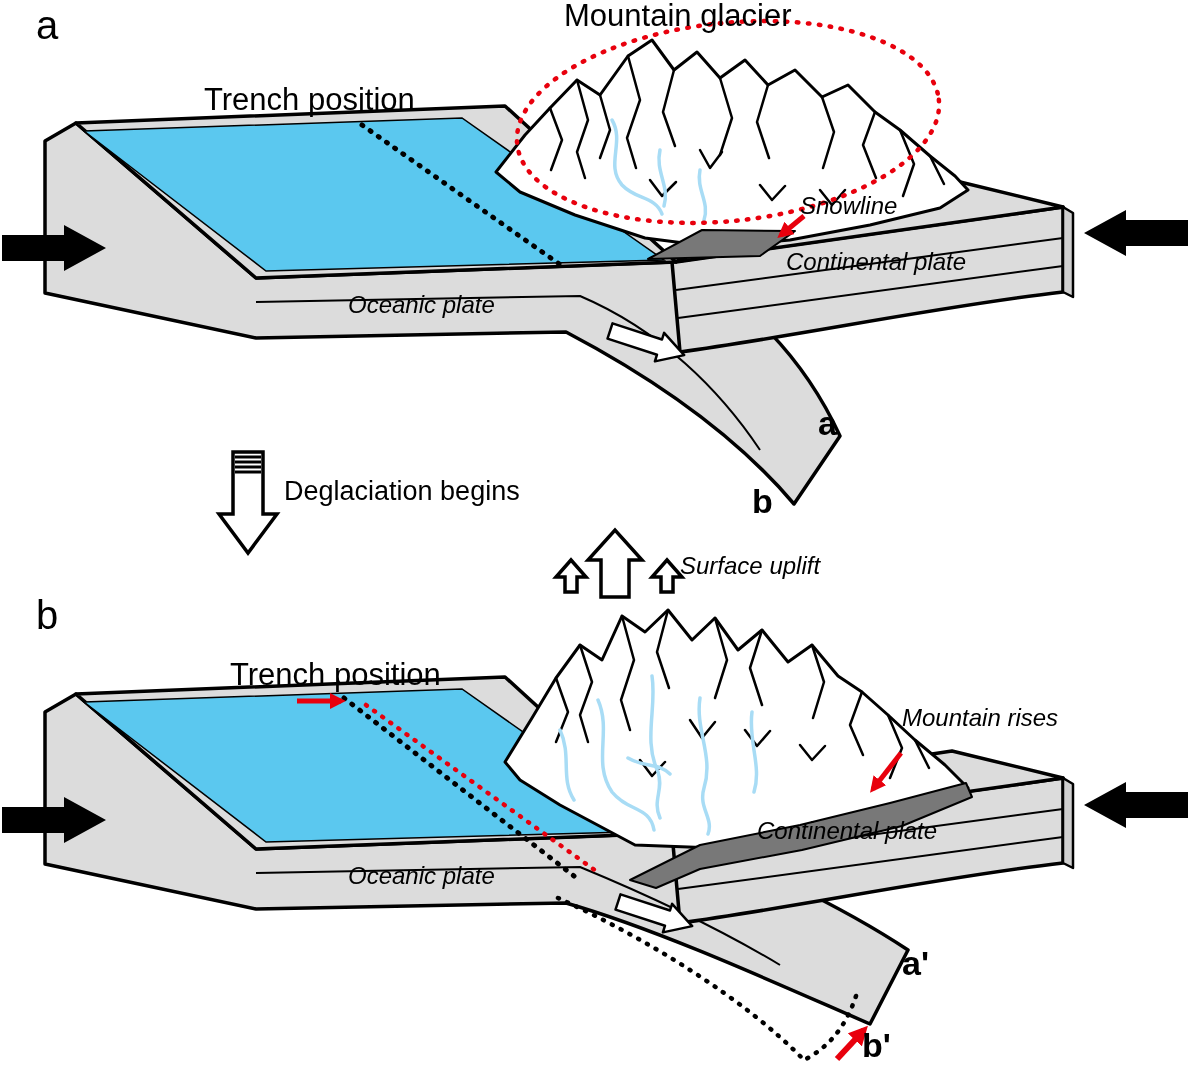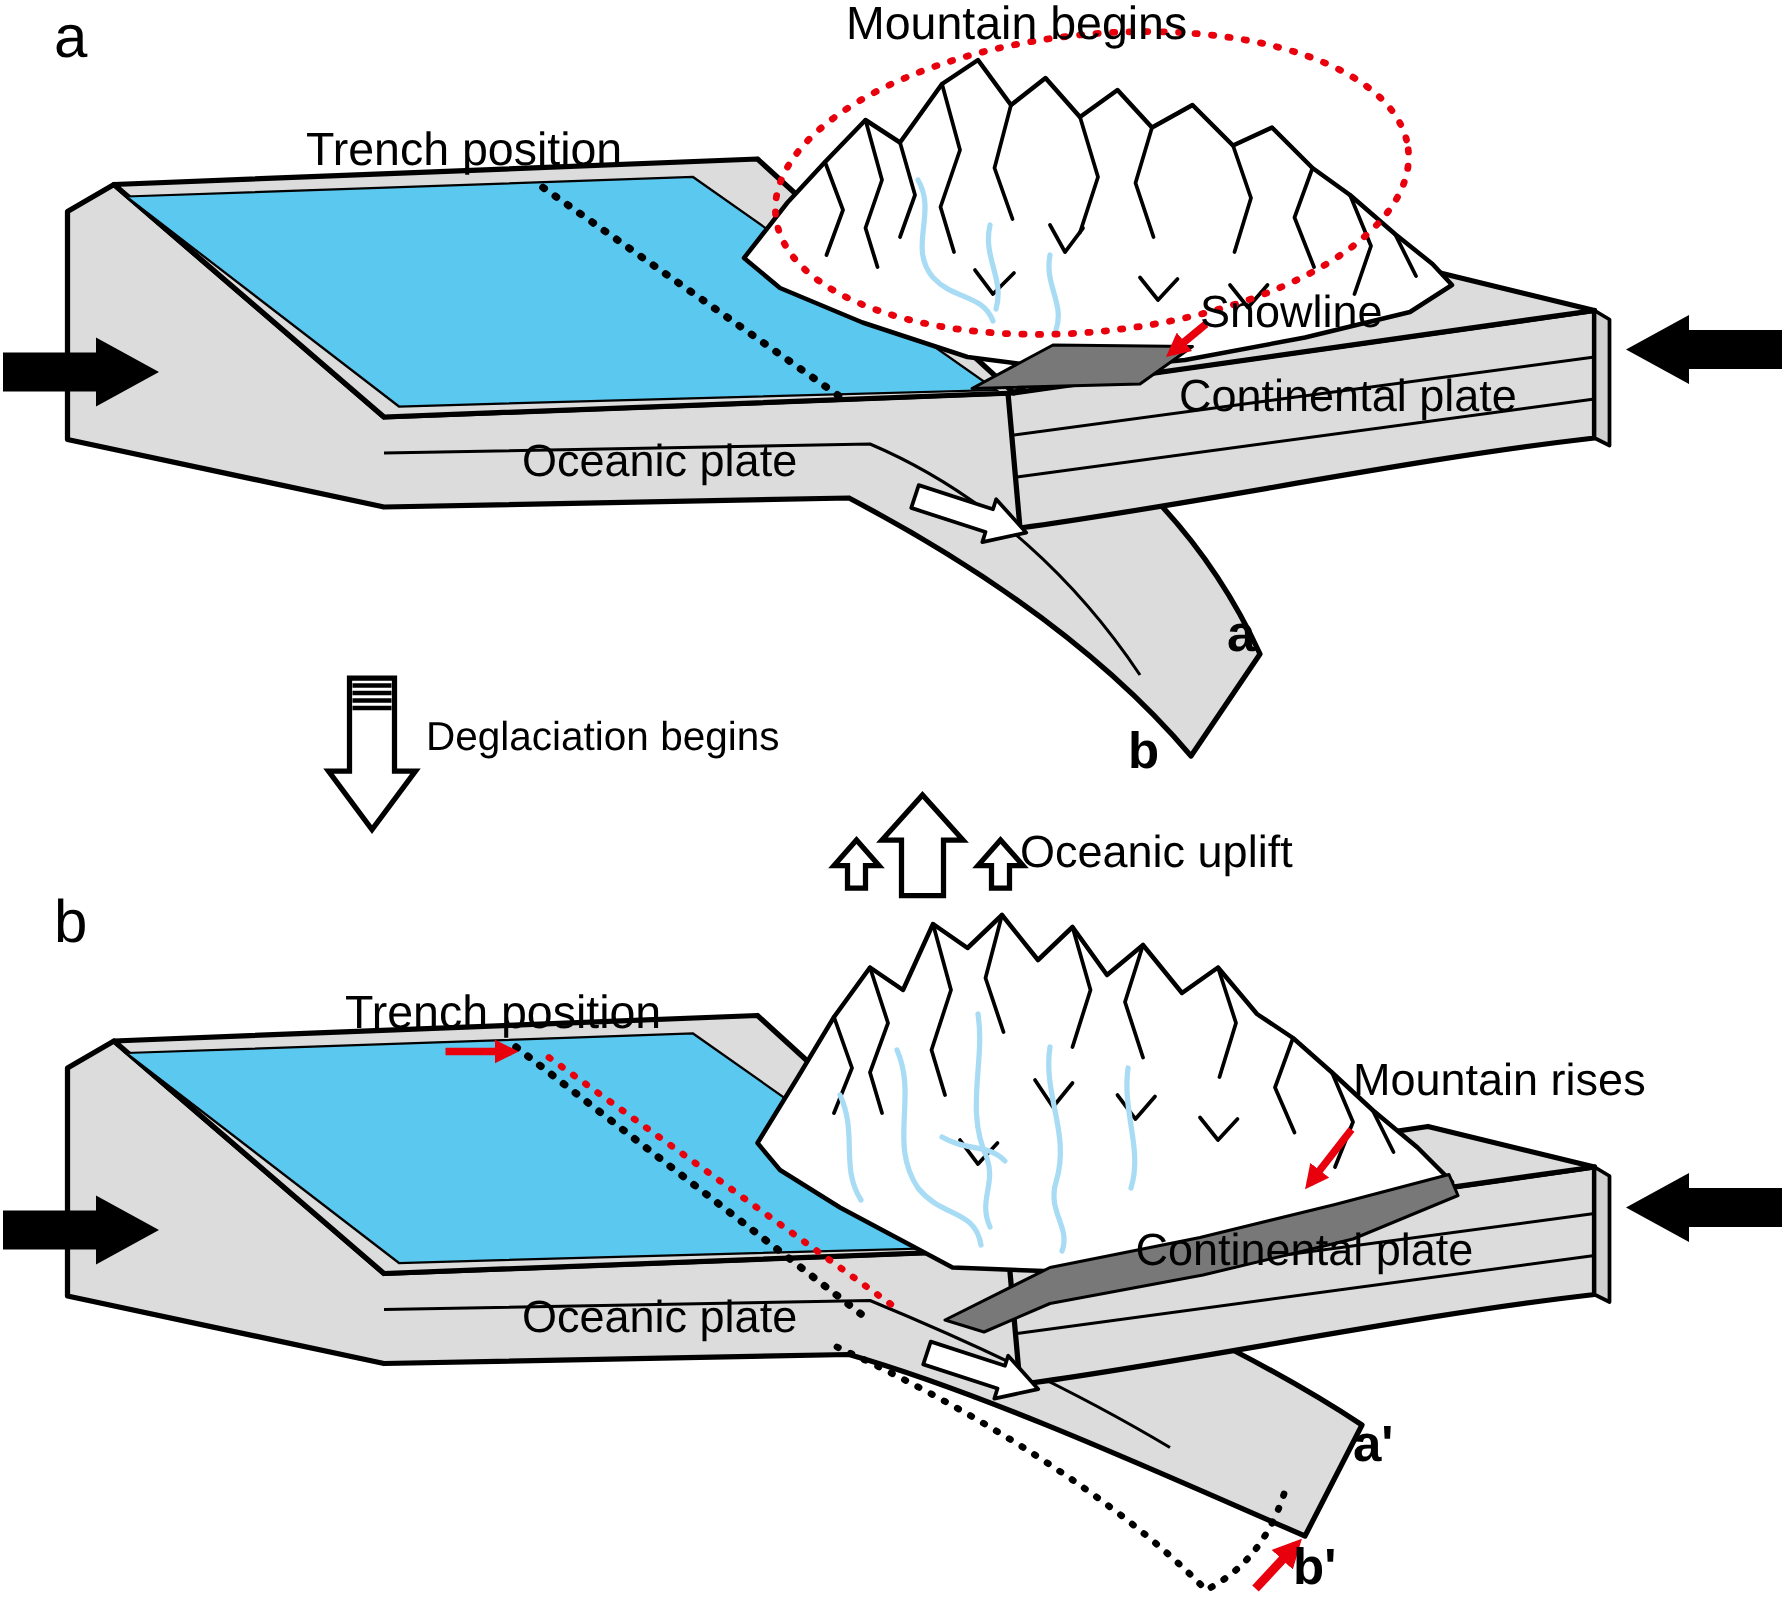--- a/index.html
+++ b/index.html
@@ -1,20 +1,20 @@
 <!DOCTYPE html>
 <html><head>
 <meta charset="utf-8">
 <style>
   html,body { margin:0; padding:0; background:#fff; }
   .fig { position:relative; width:1190px; height:1073px; background:#fff; overflow:hidden;
          font-family:"Liberation Sans", sans-serif; }
   .fig svg { position:absolute; left:0; top:0; }
   .lbl { position:absolute; color:#000; white-space:nowrap; line-height:1.05; }
-  .s30 { font-size:30px; }
+  .s30 { font-size:24px;font-style:italic; }
   .s31 { font-size:31px; }
   .s41 { font-size:27px; }
   .panelLetter { font-size:40px; }
   .bold34 { font-size:34px; font-weight:bold; }
 
   .plate   { fill:#dcdcdc; stroke:#000; stroke-width:3.5; stroke-linejoin:round; }
   .plate2  { fill:#cfcfcf; stroke:#000; stroke-width:2.5; stroke-linejoin:round; }
   .thin    { fill:none; stroke:#000; stroke-width:2; }
   .water   { fill:#5bc8ef; stroke:#000; stroke-width:1.5; }
   .mtn     { fill:#ffffff; stroke:#000; stroke-width:3; stroke-linejoin:round; }
@@ -147,30 +147,30 @@
     <line class="redArrow" x1="901" y1="753" x2="873" y2="789" marker-end="url(#redhead)"></line>
     <line class="redArrowThick" x1="837" y1="1059" x2="864" y2="1030" marker-end="url(#redhead)"></line>
 
     <polygon class="openArrow" points="615.5,909.6 665,925.7 662.9,932.4 692.2,926.1 672.1,903.8 670,910.5 620.5,894.4"></polygon>
     <polygon class="solid" points="2,807 64,807 64,797 106,820 64,843 64,833 2,833"></polygon>
     <polygon class="solid" points="1188,792 1126,792 1126,782 1084,805 1126,828 1126,818 1188,818"></polygon>
   </g>
 </svg>
 
 <div class="lbl panelLetter" style="left:36px; top:4px;">a</div>
-<div class="lbl s31" style="left:564px; top:0px;">Mountain begins</div>
+<div class="lbl s31" style="left:564px; top:0px;">Mountain glacier</div>
 <div class="lbl s31" style="left:204px; top:84px;">Trench position</div>
 <div class="lbl s30" style="left:800px; top:193px;">Snowline</div>
 <div class="lbl s30" style="left:786px; top:249px;">Continental plate</div>
 <div class="lbl s30" style="left:348px; top:292px;">Oceanic plate</div>
 <div class="lbl bold34" style="left:818px; top:406px;">a</div>
 <div class="lbl bold34" style="left:752px; top:484px;">b</div>
 
 <div class="lbl s41" style="left:284px; top:477px;">Deglaciation begins</div>
-<div class="lbl s30" style="left:680px; top:553px;">Oceanic uplift</div>
+<div class="lbl s30" style="left:680px; top:553px;">Surface uplift</div>
 
 <div class="lbl panelLetter" style="left:36px; top:594px;">b</div>
 <div class="lbl s31" style="left:230px; top:659px;">Trench position</div>
 <div class="lbl s30" style="left:902px; top:705px;">Mountain rises</div>
 <div class="lbl s30" style="left:757px; top:818px;">Continental plate</div>
 <div class="lbl s30" style="left:348px; top:863px;">Oceanic plate</div>
 <div class="lbl bold34" style="left:902px; top:946px;">a'</div>
 <div class="lbl bold34" style="left:862px; top:1028px;">b'</div>
 
 </div>

